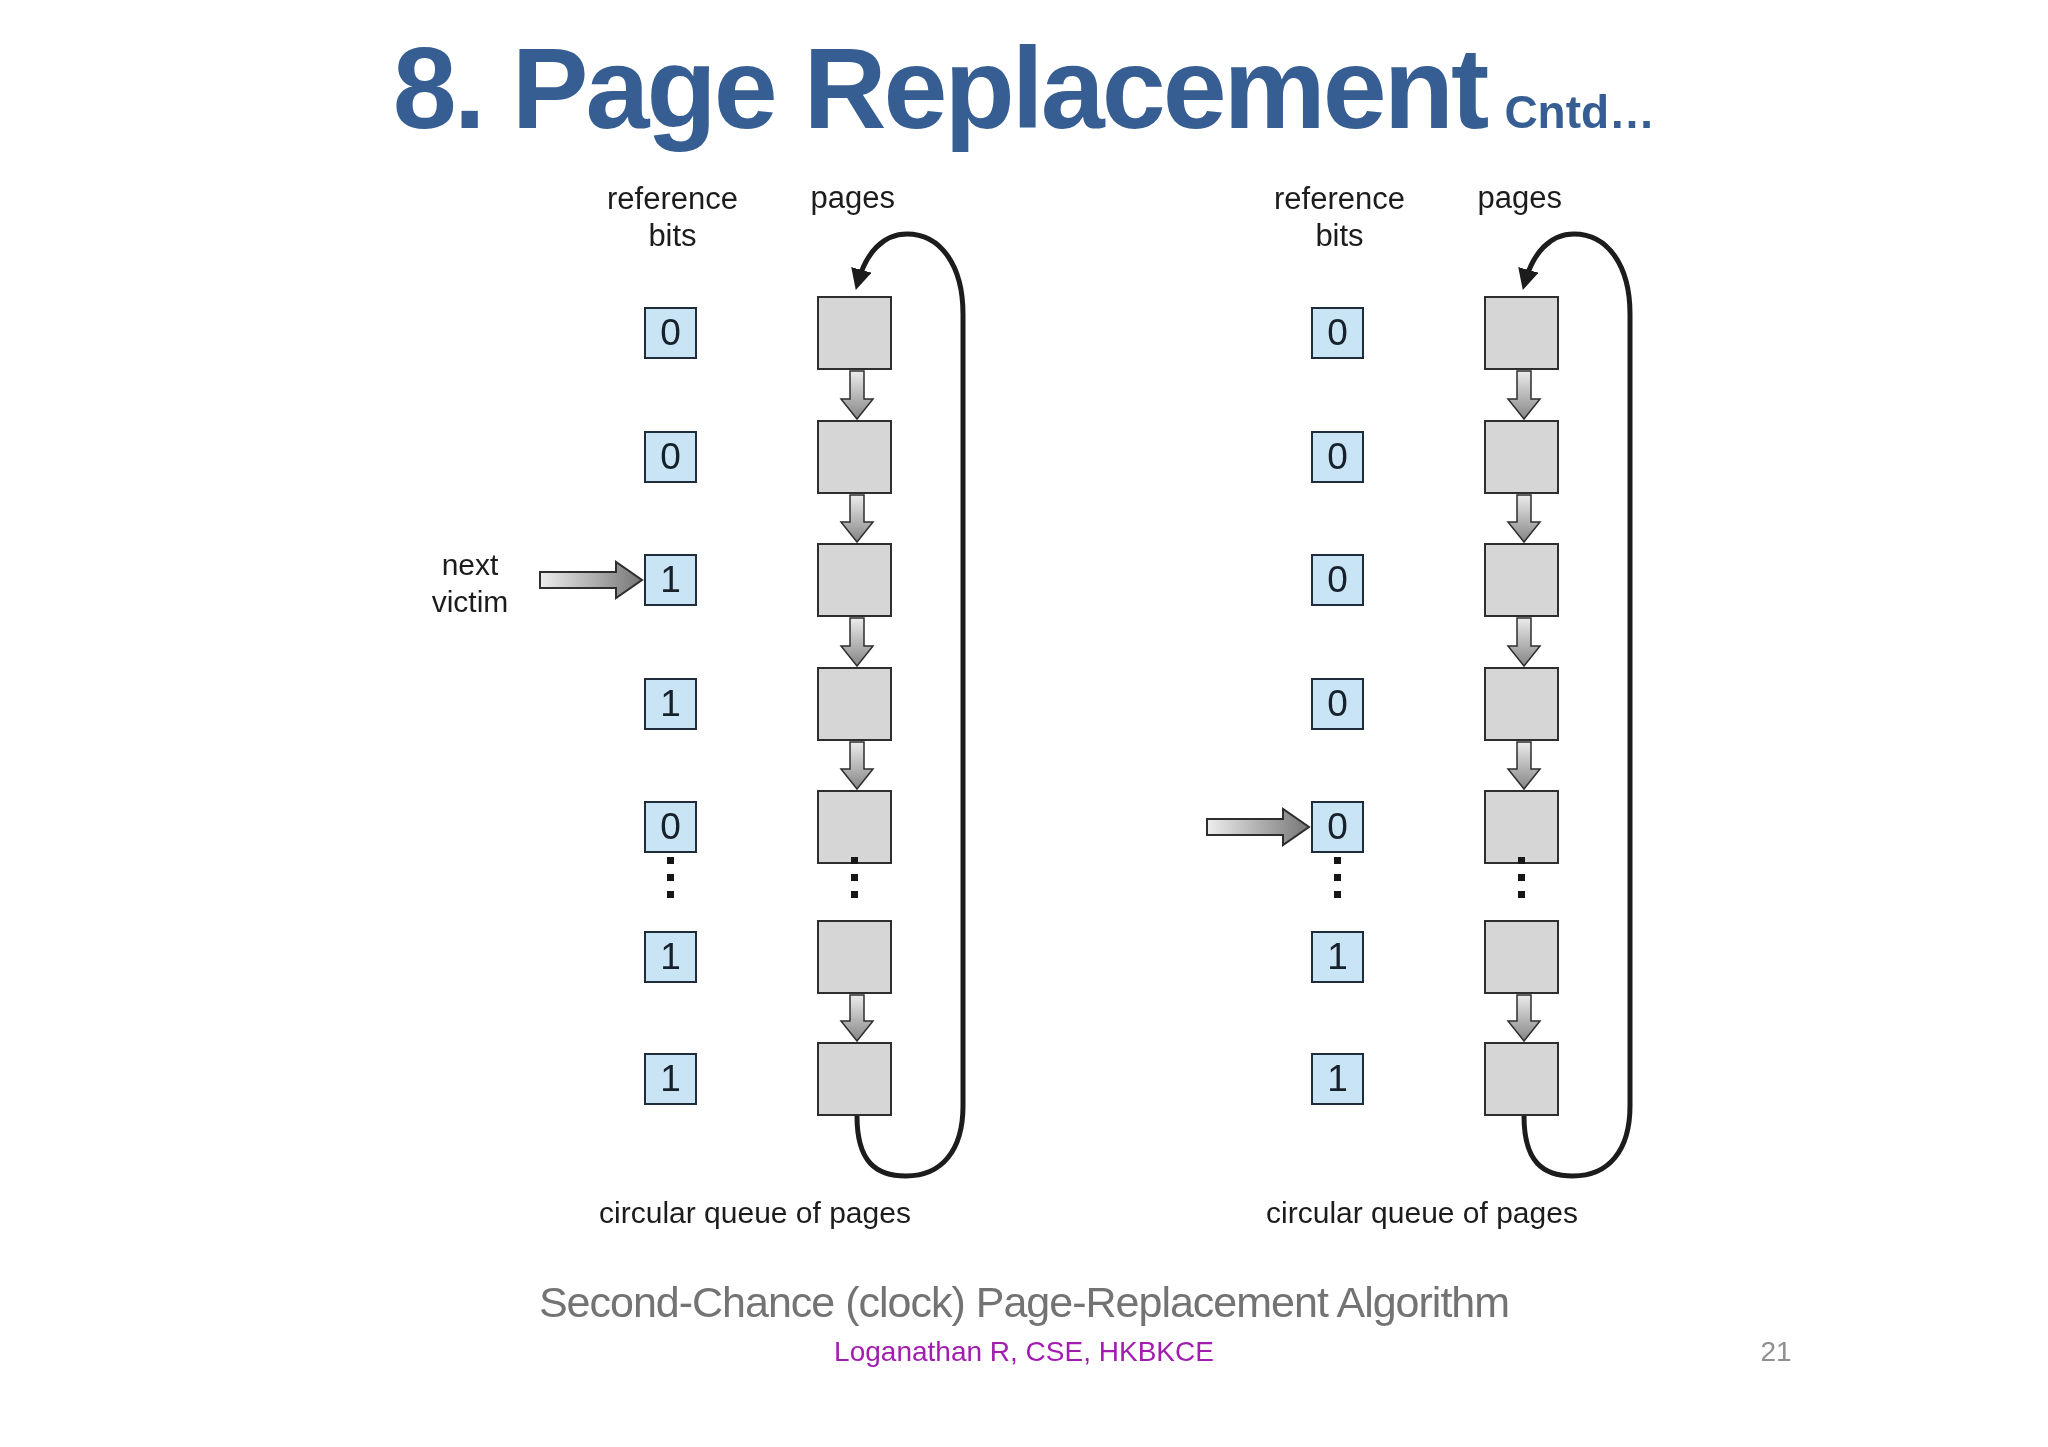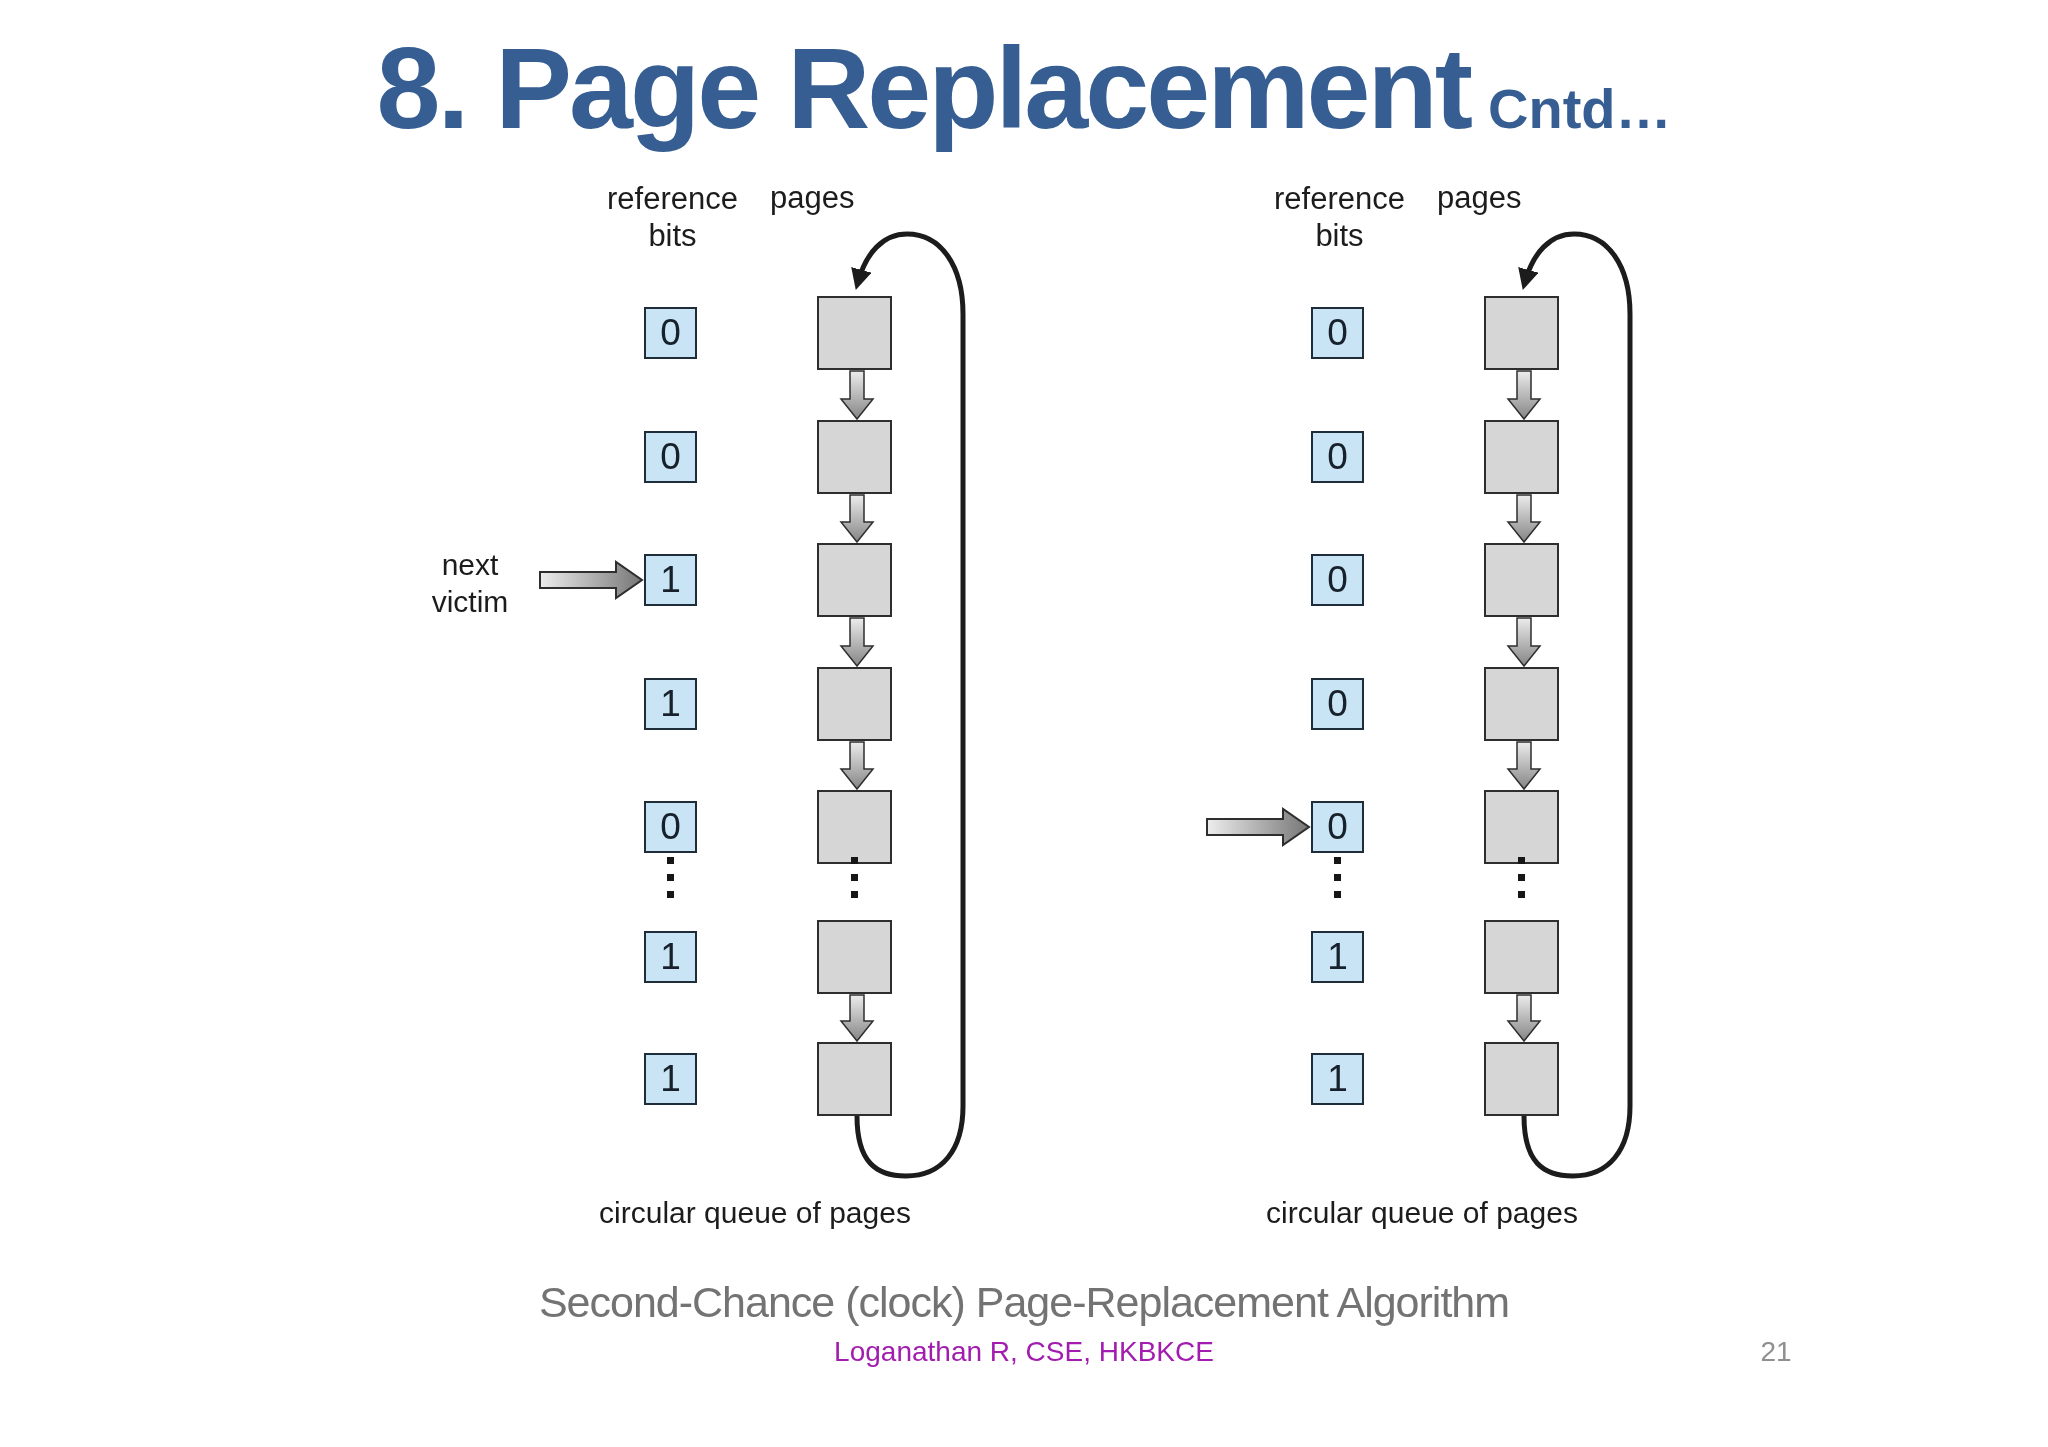--- a/index.html
+++ b/index.html
@@ -5,33 +5,33 @@
   html,body{margin:0;padding:0;background:#fff;}
   body{width:2048px;height:1447px;position:relative;overflow:hidden;
        font-family:"Liberation Sans", sans-serif;color:#1a1a1a;}
 
   .slide{position:absolute;inset:0;background:#ffffff;}
 
   
   .title{position:absolute;top:22px;left:0;width:100%;text-align:center;
          color:#365E92;white-space:nowrap;}
   .title .main{font-size:115px;font-weight:600;letter-spacing:-3px;}
-  .title .suffix{font-size:56px;font-weight:600;margin-left:18px;}
+  .title .suffix{font-size:46px;font-weight:600;margin-left:18px;}
 
   
   .diagram{position:absolute;inset:0;pointer-events:none;}
   .diagram.left{--dx:0px;}
   .diagram.right{--dx:667px;}
 
   .two-line{white-space:pre-line;}
 
   .ref-label{position:absolute;left:calc(585px + var(--dx));top:180px;width:175px;
              text-align:center;font-size:31px;line-height:37px;color:#1c1c1c;}
   .pages-label{position:absolute;left:calc(770px + var(--dx));top:180px;width:125px;
-             text-align:left;font-size:31px;color:#1c1c1c;}
+             text-align:right;font-size:31px;color:#1c1c1c;}
   .queue-label{position:absolute;left:calc(545px + var(--dx));top:1196px;width:420px;
              text-align:center;font-size:30px;color:#1c1c1c;}
   .victim-label{position:absolute;left:385px;top:546px;width:170px;
              text-align:center;font-size:30px;line-height:37px;color:#1c1c1c;}
 
   .bit-box{position:absolute;left:calc(644px + var(--dx));width:49px;height:48px;
            background:#C9E4F5;border:2px solid #1F2D3A;
            display:flex;align-items:center;justify-content:center;
            font-size:37px;color:#17212b;}
   .page-box{position:absolute;left:calc(817px + var(--dx));width:71px;height:70px;

